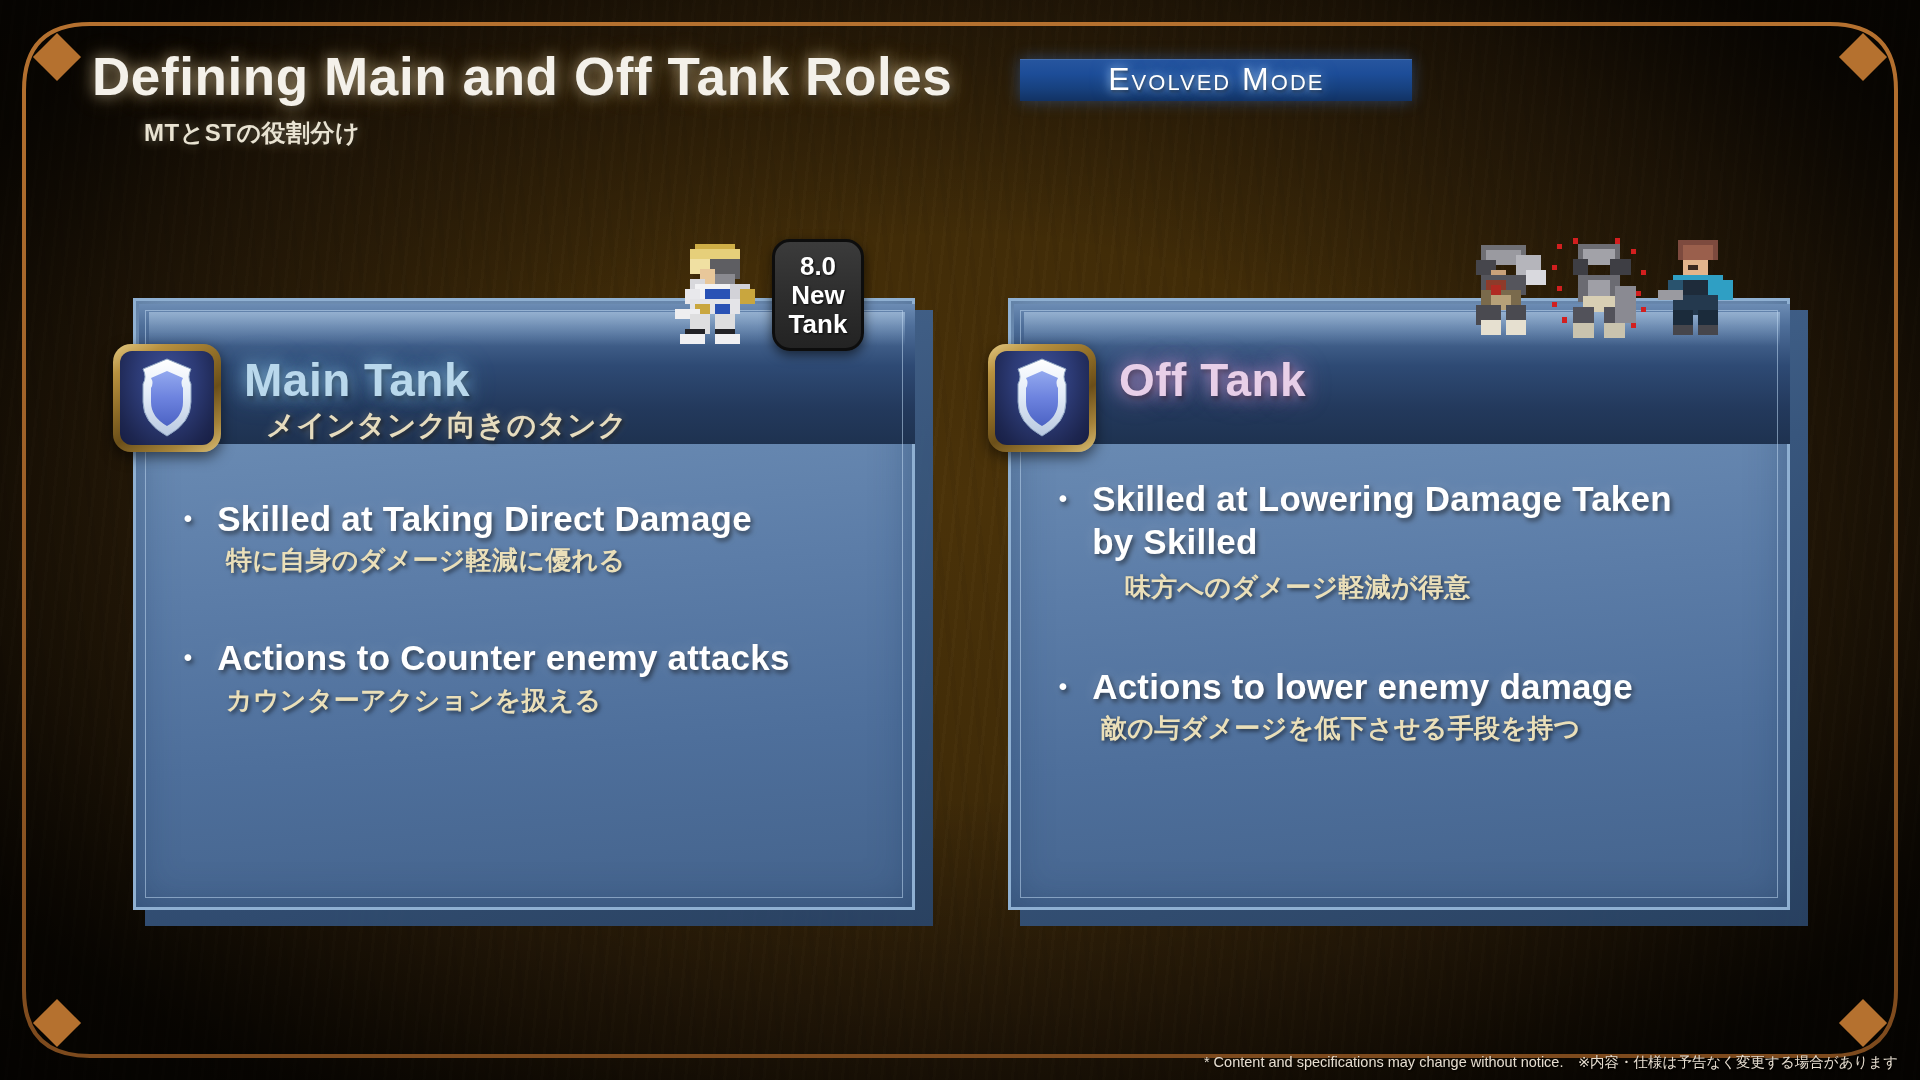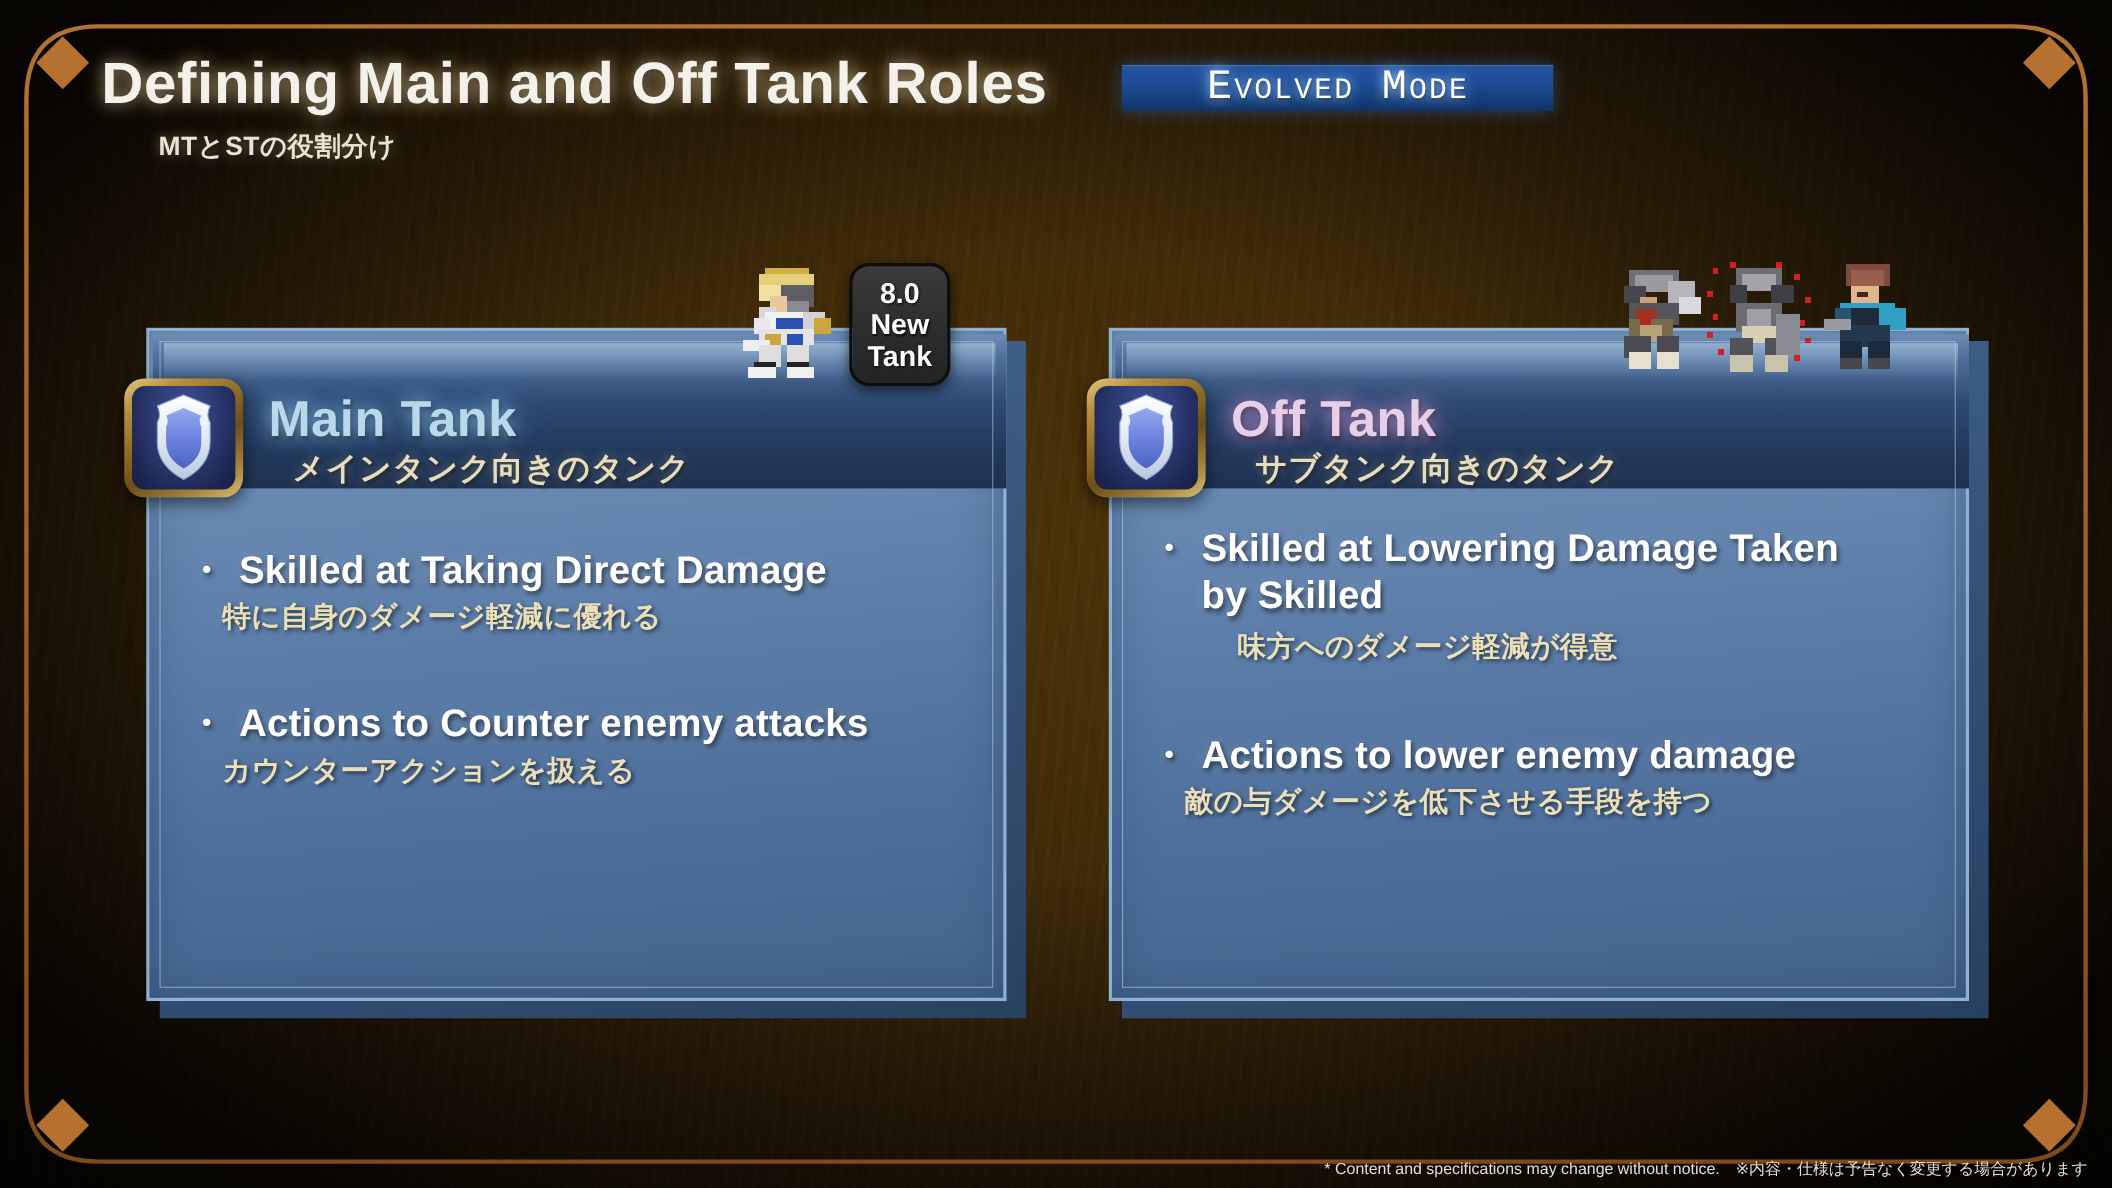--- a/index.html
+++ b/index.html
@@ -75,22 +75,22 @@
     min-width: 352px;
     display: flex;
     align-items: center;
     justify-content: center;
     padding: 0 20px;
     background: linear-gradient(180deg, #27569f 0%, #1d4d98 35%, #17417f 70%, #123263 100%);
     box-shadow: 0 0 16px rgba(60,120,210,0.45), inset 0 1px 0 rgba(255,255,255,0.14);
     margin-top: 6px;
   }
   .mode-badge-text {
-    font-family: Liberation Mono, monospace;
-    font-size: 38px;
+    font-family: Liberation Sans, sans-serif;
+    font-size: 32px;
     font-variant: small-caps;
     color: #ffffff;
     letter-spacing: 2.0px;
     white-space: nowrap;
     text-shadow: 0 0 10px rgba(180,220,255,0.85), 0 0 18px rgba(120,180,255,0.55), 1px 2px 3px rgba(0,0,0,0.6);
   }
   .sub-title {
     margin-top: 10px;
     margin-left: 52px;
     font-size: 24px;
@@ -267,21 +267,21 @@
   }
   .bullet-dot {
     flex: 0 0 auto;
     margin-right: 12px;
     font-size: 35px;
     line-height: 1.24;
     color: #ffffff;
   }
   .bullet-ja {
     margin-top: 3px;
-    margin-left: 32px;
+    margin-left: 56px;
     font-size: 26px;
     font-weight: bold;
     color: #eadfb9;
     letter-spacing: 0.3px;
     text-shadow: 2px 2px 4px rgba(0,0,0,0.6);
   }
 
   
   .footer {
     position: absolute;
@@ -434,21 +434,20 @@
       <div class="role-icon">
         <div class="role-icon-inner">
           <svg width="72" height="82" viewBox="0 0 72 82">
             <path d="M36 2 L60 12 Q56 20 60 27 L60 45 Q60 66 36 79 Q12 66 12 45 L12 27 Q16 20 12 12 Z" fill="url(#shOuter)" stroke="#8ea4c2" stroke-width="1"></path>
             <path d="M36 14 L52 21 Q49 26 52 31 L52 45 Q52 60 36 69 Q20 60 20 45 L20 31 Q23 26 20 21 Z" fill="url(#shInner)"></path>
           </svg>
         </div>
       </div>
 
       <div class="card-title ot">Off Tank</div>
-      <div class="card-subtitle">サブタンク向きのタンク</div>
 
       <div class="sprite-zone" style="left:440px; top:-66px; width:110px; height:110px;">
         <svg width="110" height="110" viewBox="0 0 22 22" shape-rendering="crispEdges">
           <rect x="6" y="2" width="9" height="4" fill="#6f6f74"></rect>
           <rect x="7" y="3" width="7" height="3" fill="#9a9aa0"></rect>
           <rect x="5" y="5" width="4" height="3" fill="#46464c"></rect>
           <rect x="13" y="4" width="5" height="4" fill="#b5b5bb"></rect>
           <rect x="8" y="7" width="3" height="2" fill="#caa27a"></rect>
           <rect x="6" y="8" width="9" height="4" fill="#55555c"></rect>
           <rect x="7" y="9" width="4" height="3" fill="#8e3b2a"></rect>

